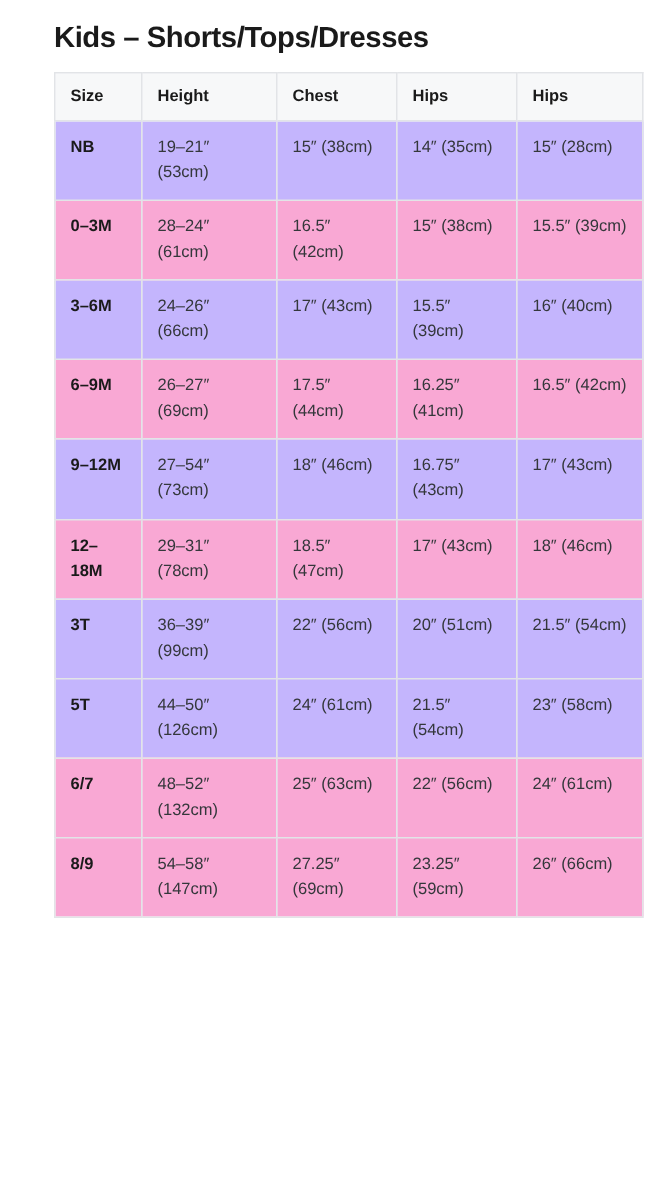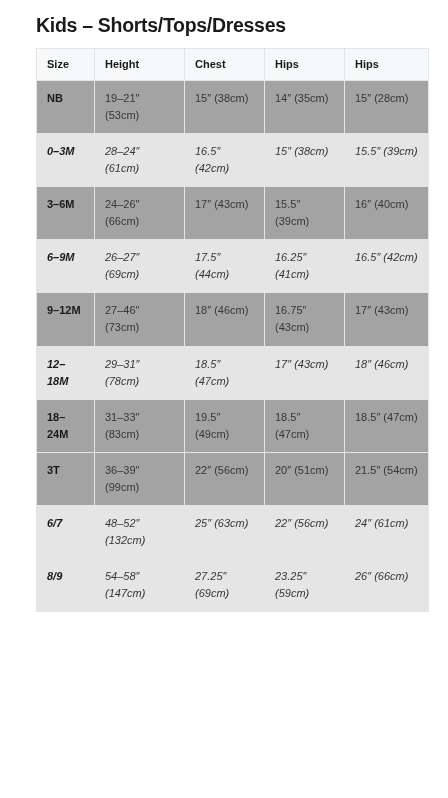--- a/index.html
+++ b/index.html
@@ -64,22 +64,22 @@
     background: #f7f8f9;
     font-weight: 700;
     font-size: 11px;
     color: #1a1a1a;
     height: 20px;
     vertical-align: middle;
     padding-top: 7px;
     padding-bottom: 7px;
   }
   table.size-chart tbody tr { height: 46px; }
-  table.size-chart tbody tr.stripe { background: #e5e5e5; font-style: italic; }
-  table.size-chart tbody tr:not(.stripe) { background: #a3a3a3; }
+  table.size-chart tbody tr.stripe { background: #f9a8d4; }
+  table.size-chart tbody tr:not(.stripe) { background: #c4b5fd; }
   table.size-chart tbody td.size-cell {
     font-weight: 700;
     color: #1a1a1a;
   }
   table.size-chart tbody td.val-cell {
     font-weight: 400;
     color: #34373b;
   }
 </style>
 </head>
@@ -131,45 +131,45 @@
           </tr>
           <tr class="stripe">
             <td class="size-cell">6–9M</td>
             <td class="val-cell">26–27″ (69cm)</td>
             <td class="val-cell">17.5″ (44cm)</td>
             <td class="val-cell">16.25″ (41cm)</td>
             <td class="val-cell">16.5″ (42cm)</td>
           </tr>
           <tr>
             <td class="size-cell">9–12M</td>
-            <td class="val-cell">27–46″ (73cm)</td>
+            <td class="val-cell">27–54″ (73cm)</td>
             <td class="val-cell">18″ (46cm)</td>
             <td class="val-cell">16.75″ (43cm)</td>
             <td class="val-cell">17″ (43cm)</td>
           </tr>
           <tr class="stripe">
             <td class="size-cell">12–18M</td>
             <td class="val-cell">29–31″ (78cm)</td>
             <td class="val-cell">18.5″ (47cm)</td>
             <td class="val-cell">17″ (43cm)</td>
             <td class="val-cell">18″ (46cm)</td>
           </tr>
           <tr>
-            <td class="size-cell">18–24M</td>
-            <td class="val-cell">31–33″ (83cm)</td>
-            <td class="val-cell">19.5″ (49cm)</td>
-            <td class="val-cell">18.5″ (47cm)</td>
-            <td class="val-cell">18.5″ (47cm)</td>
-          </tr>
-          <tr>
             <td class="size-cell">3T</td>
             <td class="val-cell">36–39″ (99cm)</td>
             <td class="val-cell">22″ (56cm)</td>
             <td class="val-cell">20″ (51cm)</td>
             <td class="val-cell">21.5″ (54cm)</td>
+          </tr>
+          <tr>
+            <td class="size-cell">5T</td>
+            <td class="val-cell">44–50″ (126cm)</td>
+            <td class="val-cell">24″ (61cm)</td>
+            <td class="val-cell">21.5″ (54cm)</td>
+            <td class="val-cell">23″ (58cm)</td>
           </tr>
           <tr class="stripe">
             <td class="size-cell">6/7</td>
             <td class="val-cell">48–52″ (132cm)</td>
             <td class="val-cell">25″ (63cm)</td>
             <td class="val-cell">22″ (56cm)</td>
             <td class="val-cell">24″ (61cm)</td>
           </tr>
           <tr class="stripe">
             <td class="size-cell">8/9</td>

